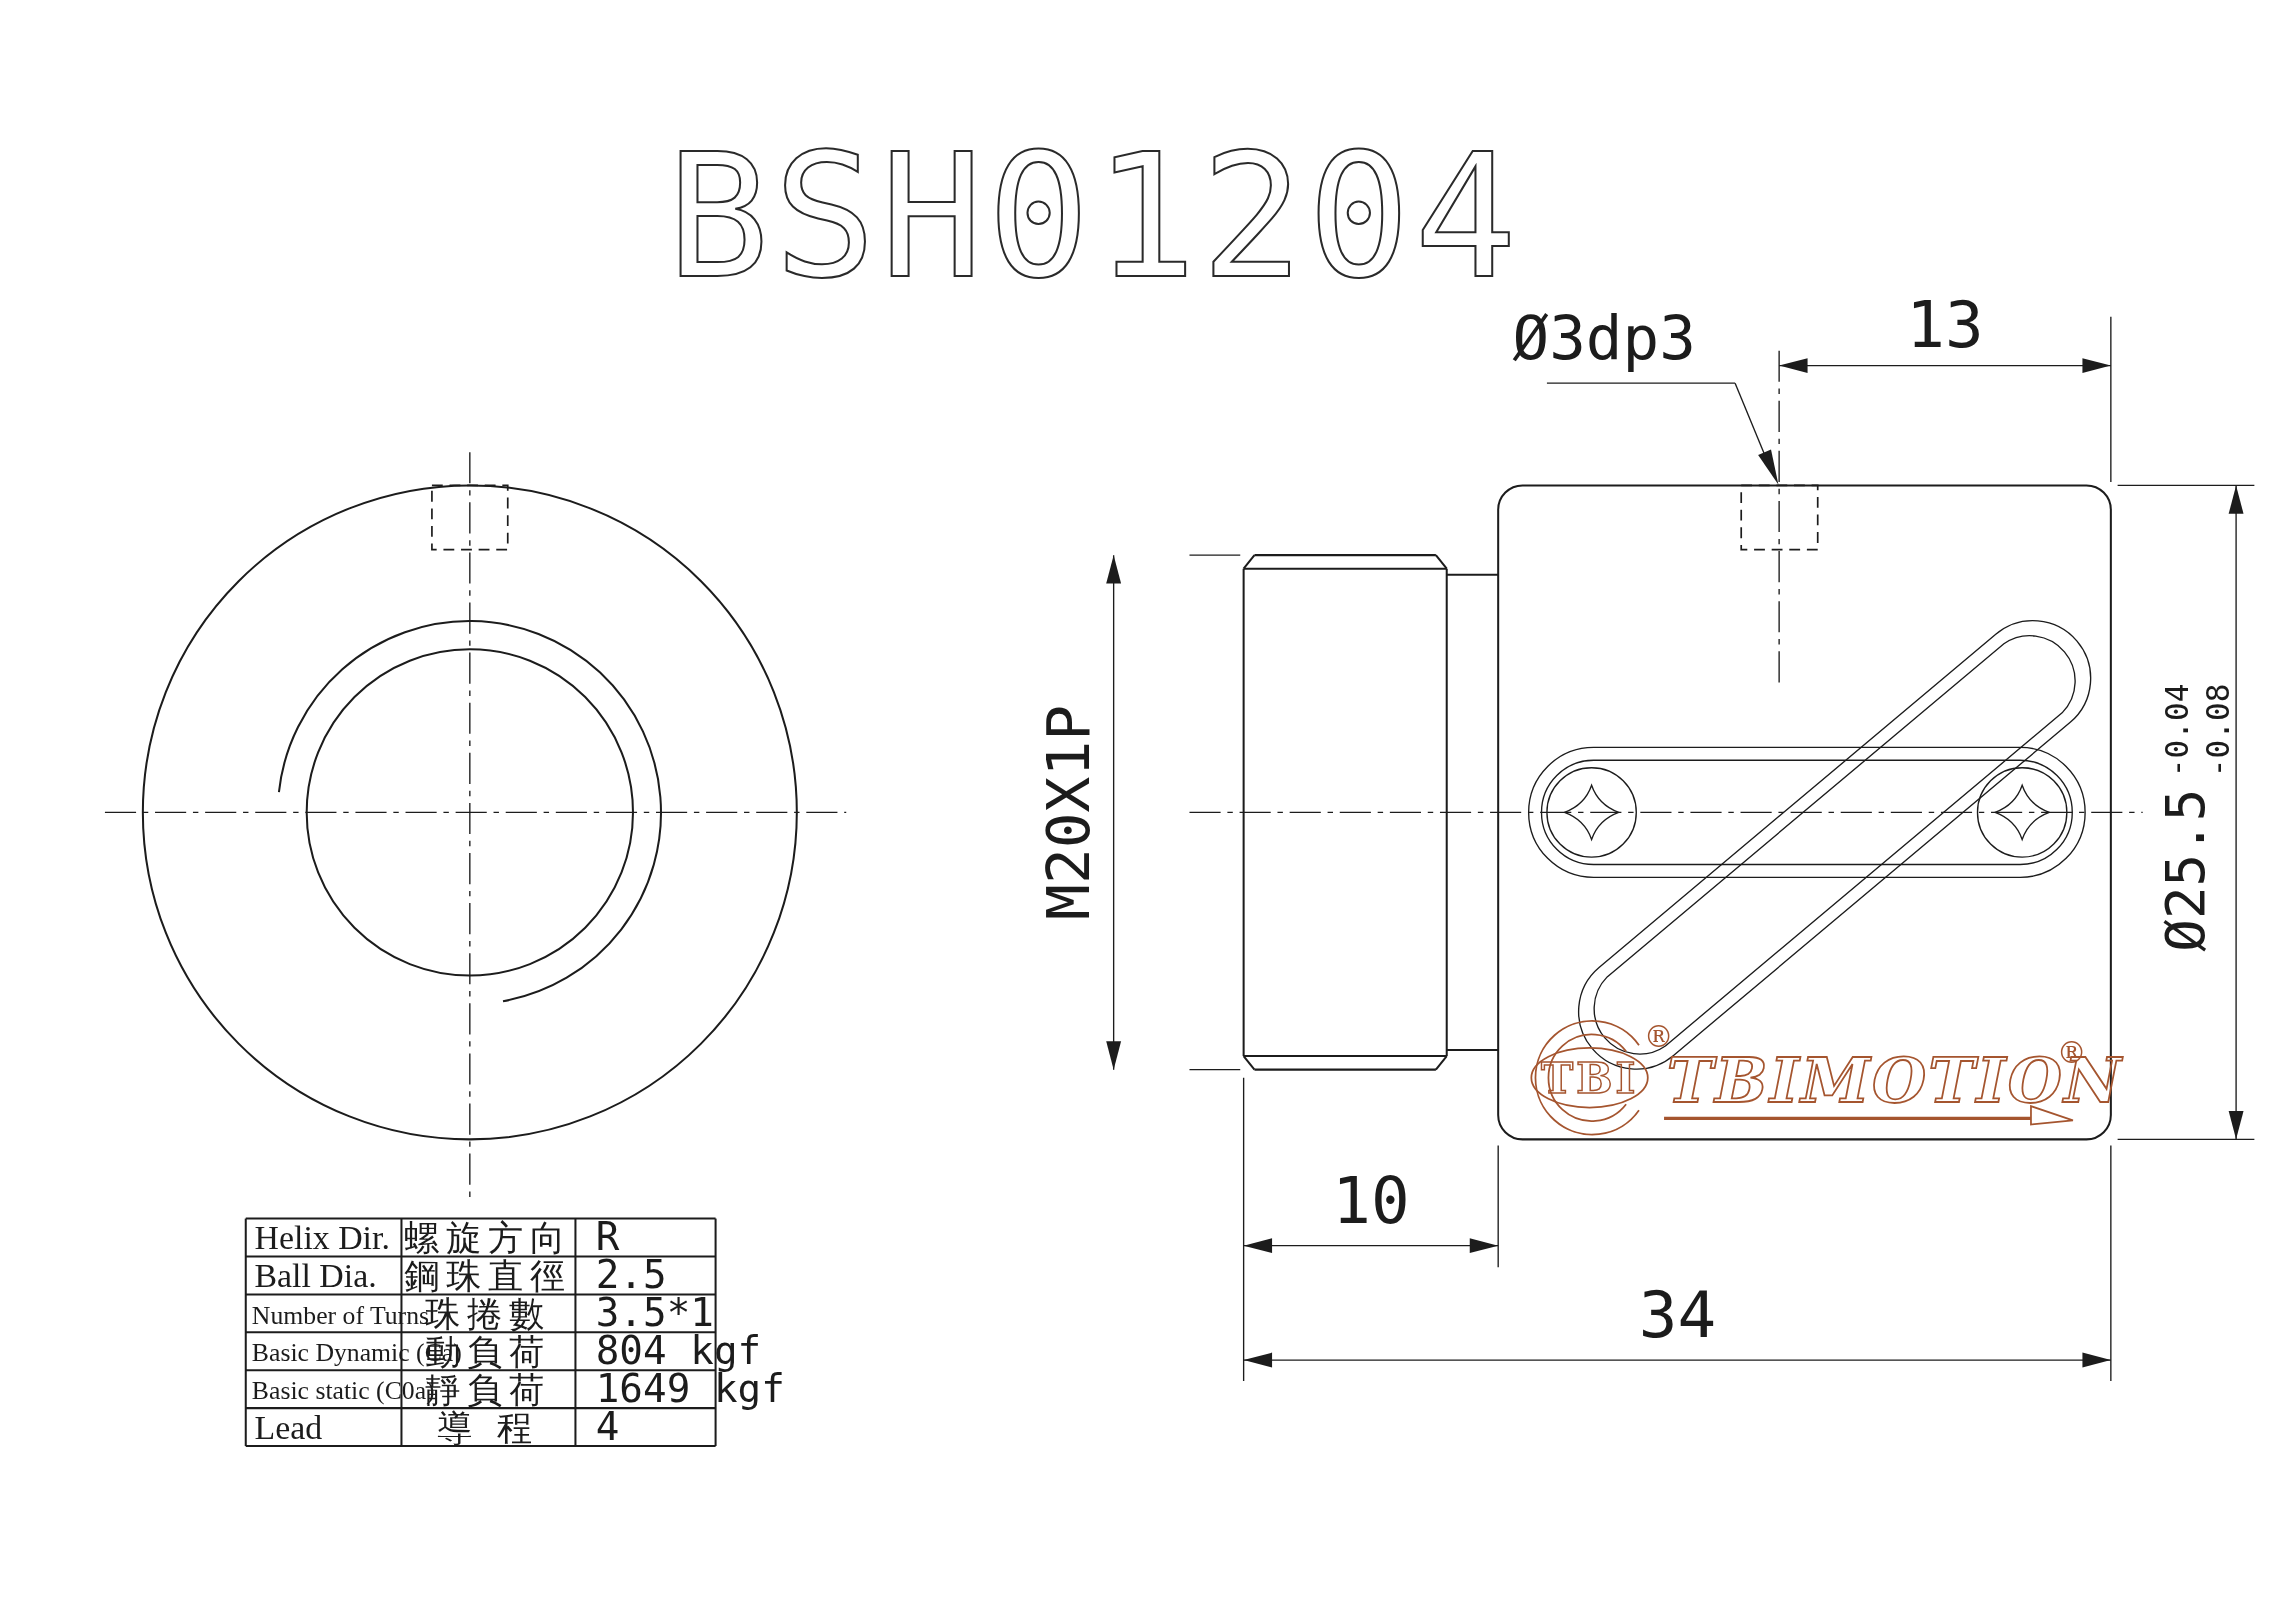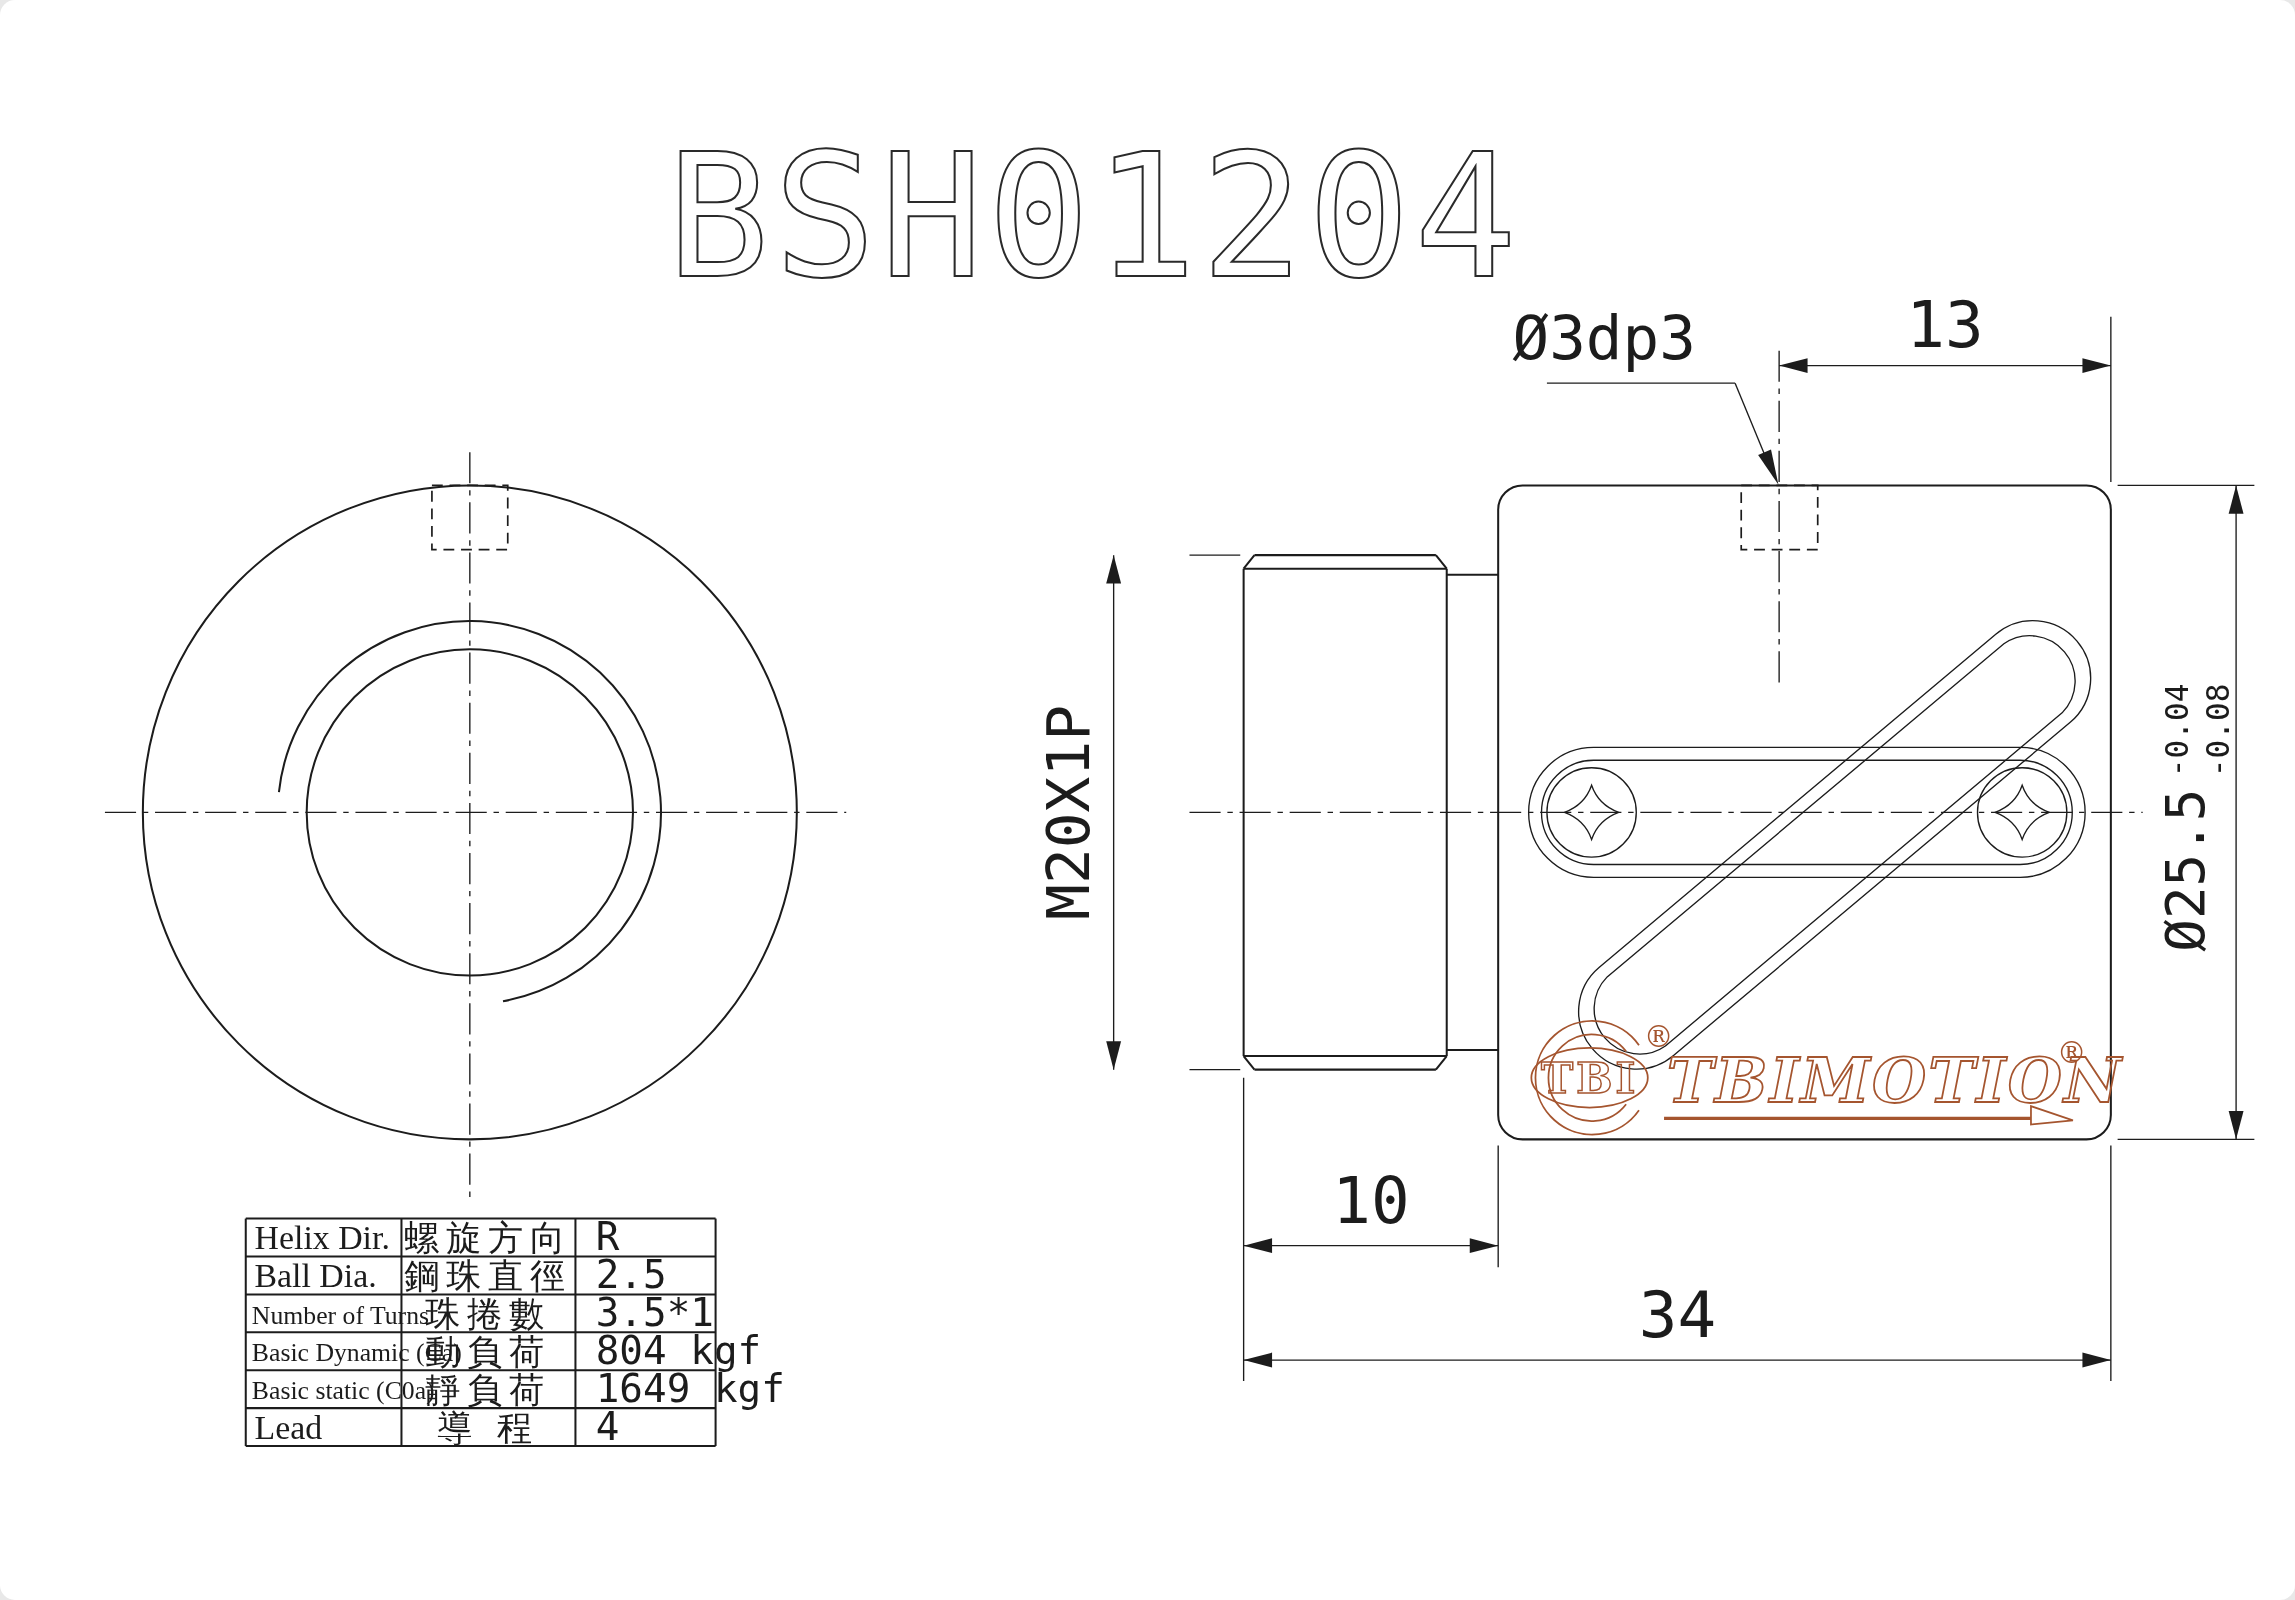--- a/index.html
+++ b/index.html
@@ -3,21 +3,20 @@
 <meta charset="utf-8">
 <style>
   html,body{margin:0;padding:0;background:#e8e8e8;}
   .sheet{
     width:100%;
     max-width:2295px;
     aspect-ratio:3390/2363;
     background:#ffffff;
     margin:0 auto;
     position:relative;
-    border-radius:15px;
   }
   svg{display:block;width:100%;height:100%;}
   
   .obj   {stroke:#1c1c1c;stroke-width:3;fill:none;}
   .thin  {stroke:#1c1c1c;stroke-width:2;fill:none;}
   .cl    {stroke:#1c1c1c;stroke-width:2;fill:none;stroke-dasharray:46 10 8 10;}
   .hid   {stroke:#1c1c1c;stroke-width:2.5;fill:none;stroke-dasharray:16 10;}
   .arr   {fill:#1c1c1c;stroke:none;}
   .logoln{stroke:#a5552f;stroke-width:2.6;fill:none;}
   

